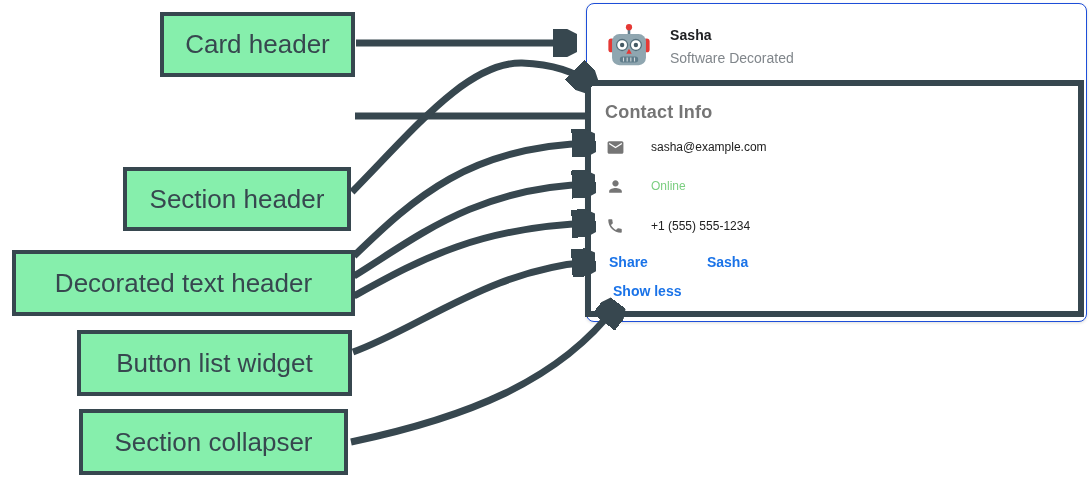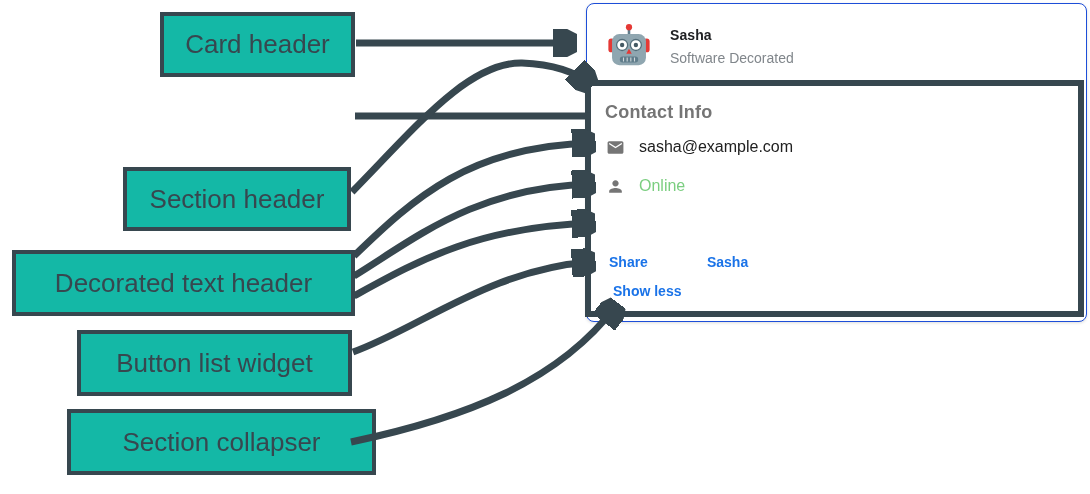--- a/index.html
+++ b/index.html
@@ -22,21 +22,21 @@
   }
   .card-subtitle{
     position:absolute;left:83px;top:46px;font-size:14px;color:#80868b;
   }
   .section-title{
     position:absolute;left:18px;top:98px;font-size:18px;font-weight:700;
     color:#757575;letter-spacing:.2px;
   }
   .wrow{position:absolute;left:18px;height:20px;display:flex;align-items:center;}
   .wrow .wicon{width:20px;height:20px;flex:0 0 20px;display:flex;align-items:center;justify-content:center;}
-  .wrow .wtext{margin-left:14px;font-size:16px;color:#212121;white-space:nowrap;}
+  .wrow .wtext{margin-left:26px;font-size:12px;color:#212121;white-space:nowrap;}
   .row-email{top:133px;}
   .row-online{top:172px;}
   .row-phone{top:212px;}
   .btn-row{position:absolute;left:22px;top:250px;display:flex;gap:59px;}
   .txt-btn{
     font-size:14px;font-weight:700;color:#1a73e8;cursor:pointer;
     background:none;border:none;padding:0;font-family:inherit;
   }
   .collapser{
     position:absolute;left:26px;top:279px;font-size:14px;font-weight:700;
@@ -46,30 +46,30 @@
 
   
   .section-highlight{
     position:absolute;left:585px;top:80px;width:499px;height:237px;
     border:6px solid #37474f;box-sizing:border-box;z-index:2;
     pointer-events:none;background:transparent;
   }
 
   
   .lbl{
-    position:absolute;background:#14b8a6;border:4px solid #37474f;
+    position:absolute;background:#86efac;border:4px solid #37474f;
     box-sizing:border-box;display:flex;align-items:center;justify-content:center;
     color:#37474f;font-size:26px;z-index:3;white-space:nowrap;
   }
   .lbl-1{left:160px;top:12px;width:195px;height:65px;}
   .lbl-2{left:159px;top:85px;width:194px;height:64px;}
   .lbl-3{left:123px;top:167px;width:228px;height:64px;}
   .lbl-4{left:12px; top:250px;width:343px;height:66px;}
   .lbl-5{left:77px; top:330px;width:275px;height:66px;}
-  .lbl-6{left:67px; top:409px;width:309px;height:66px;}
+  .lbl-6{left:79px; top:409px;width:269px;height:66px;}
 
   
   .arrows{position:absolute;left:0;top:0;width:1090px;height:494px;z-index:4;pointer-events:none;}
   .arrows path{stroke:#37474f;stroke-width:7;fill:none;}
 </style>
 </head>
 <body>
 
 <div class="stage">
 
@@ -105,20 +105,28 @@
 
     <div class="wrow row-online">
       <span class="wicon">
         <svg width="19" height="19" viewBox="0 0 24 24" fill="#757575" aria-hidden="true">
           <path d="M12 12c2.21 0 4-1.79 4-4s-1.79-4-4-4-4 1.79-4 4 1.79 4 4 4zm0 2c-2.67 0-8 1.34-8 4v2h16v-2c0-2.66-5.33-4-8-4z"></path>
         </svg>
       </span>
       <span class="wtext" style="color: rgb(123, 206, 128);">Online</span>
     </div>
 
+    <div class="wrow row-phone">
+      <span class="wicon">
+        <svg width="18" height="18" viewBox="0 0 24 24" fill="#757575" aria-hidden="true">
+          <path d="M6.62 10.79c1.44 2.83 3.76 5.14 6.59 6.59l2.2-2.2c.27-.27.67-.36 1.02-.24 1.12.37 2.33.57 3.57.57.55 0 1 .45 1 1V20c0 .55-.45 1-1 1-9.39 0-17-7.61-17-17 0-.55.45-1 1-1h3.5c.55 0 1 .45 1 1 0 1.25.2 2.45.57 3.57.11.35.03.74-.25 1.02l-2.2 2.2z"></path>
+        </svg>
+      </span>
+      <span class="wtext" style="color: rgb(33, 33, 33);">+1 (555) 555-1234</span>
+    </div>
 
     <div class="btn-row">
       <button class="txt-btn">Share</button>
       <button class="txt-btn">Sasha</button>
     </div>
 
     <button class="collapser">Show less</button>
   </div>
 
   <div class="section-highlight"></div>

